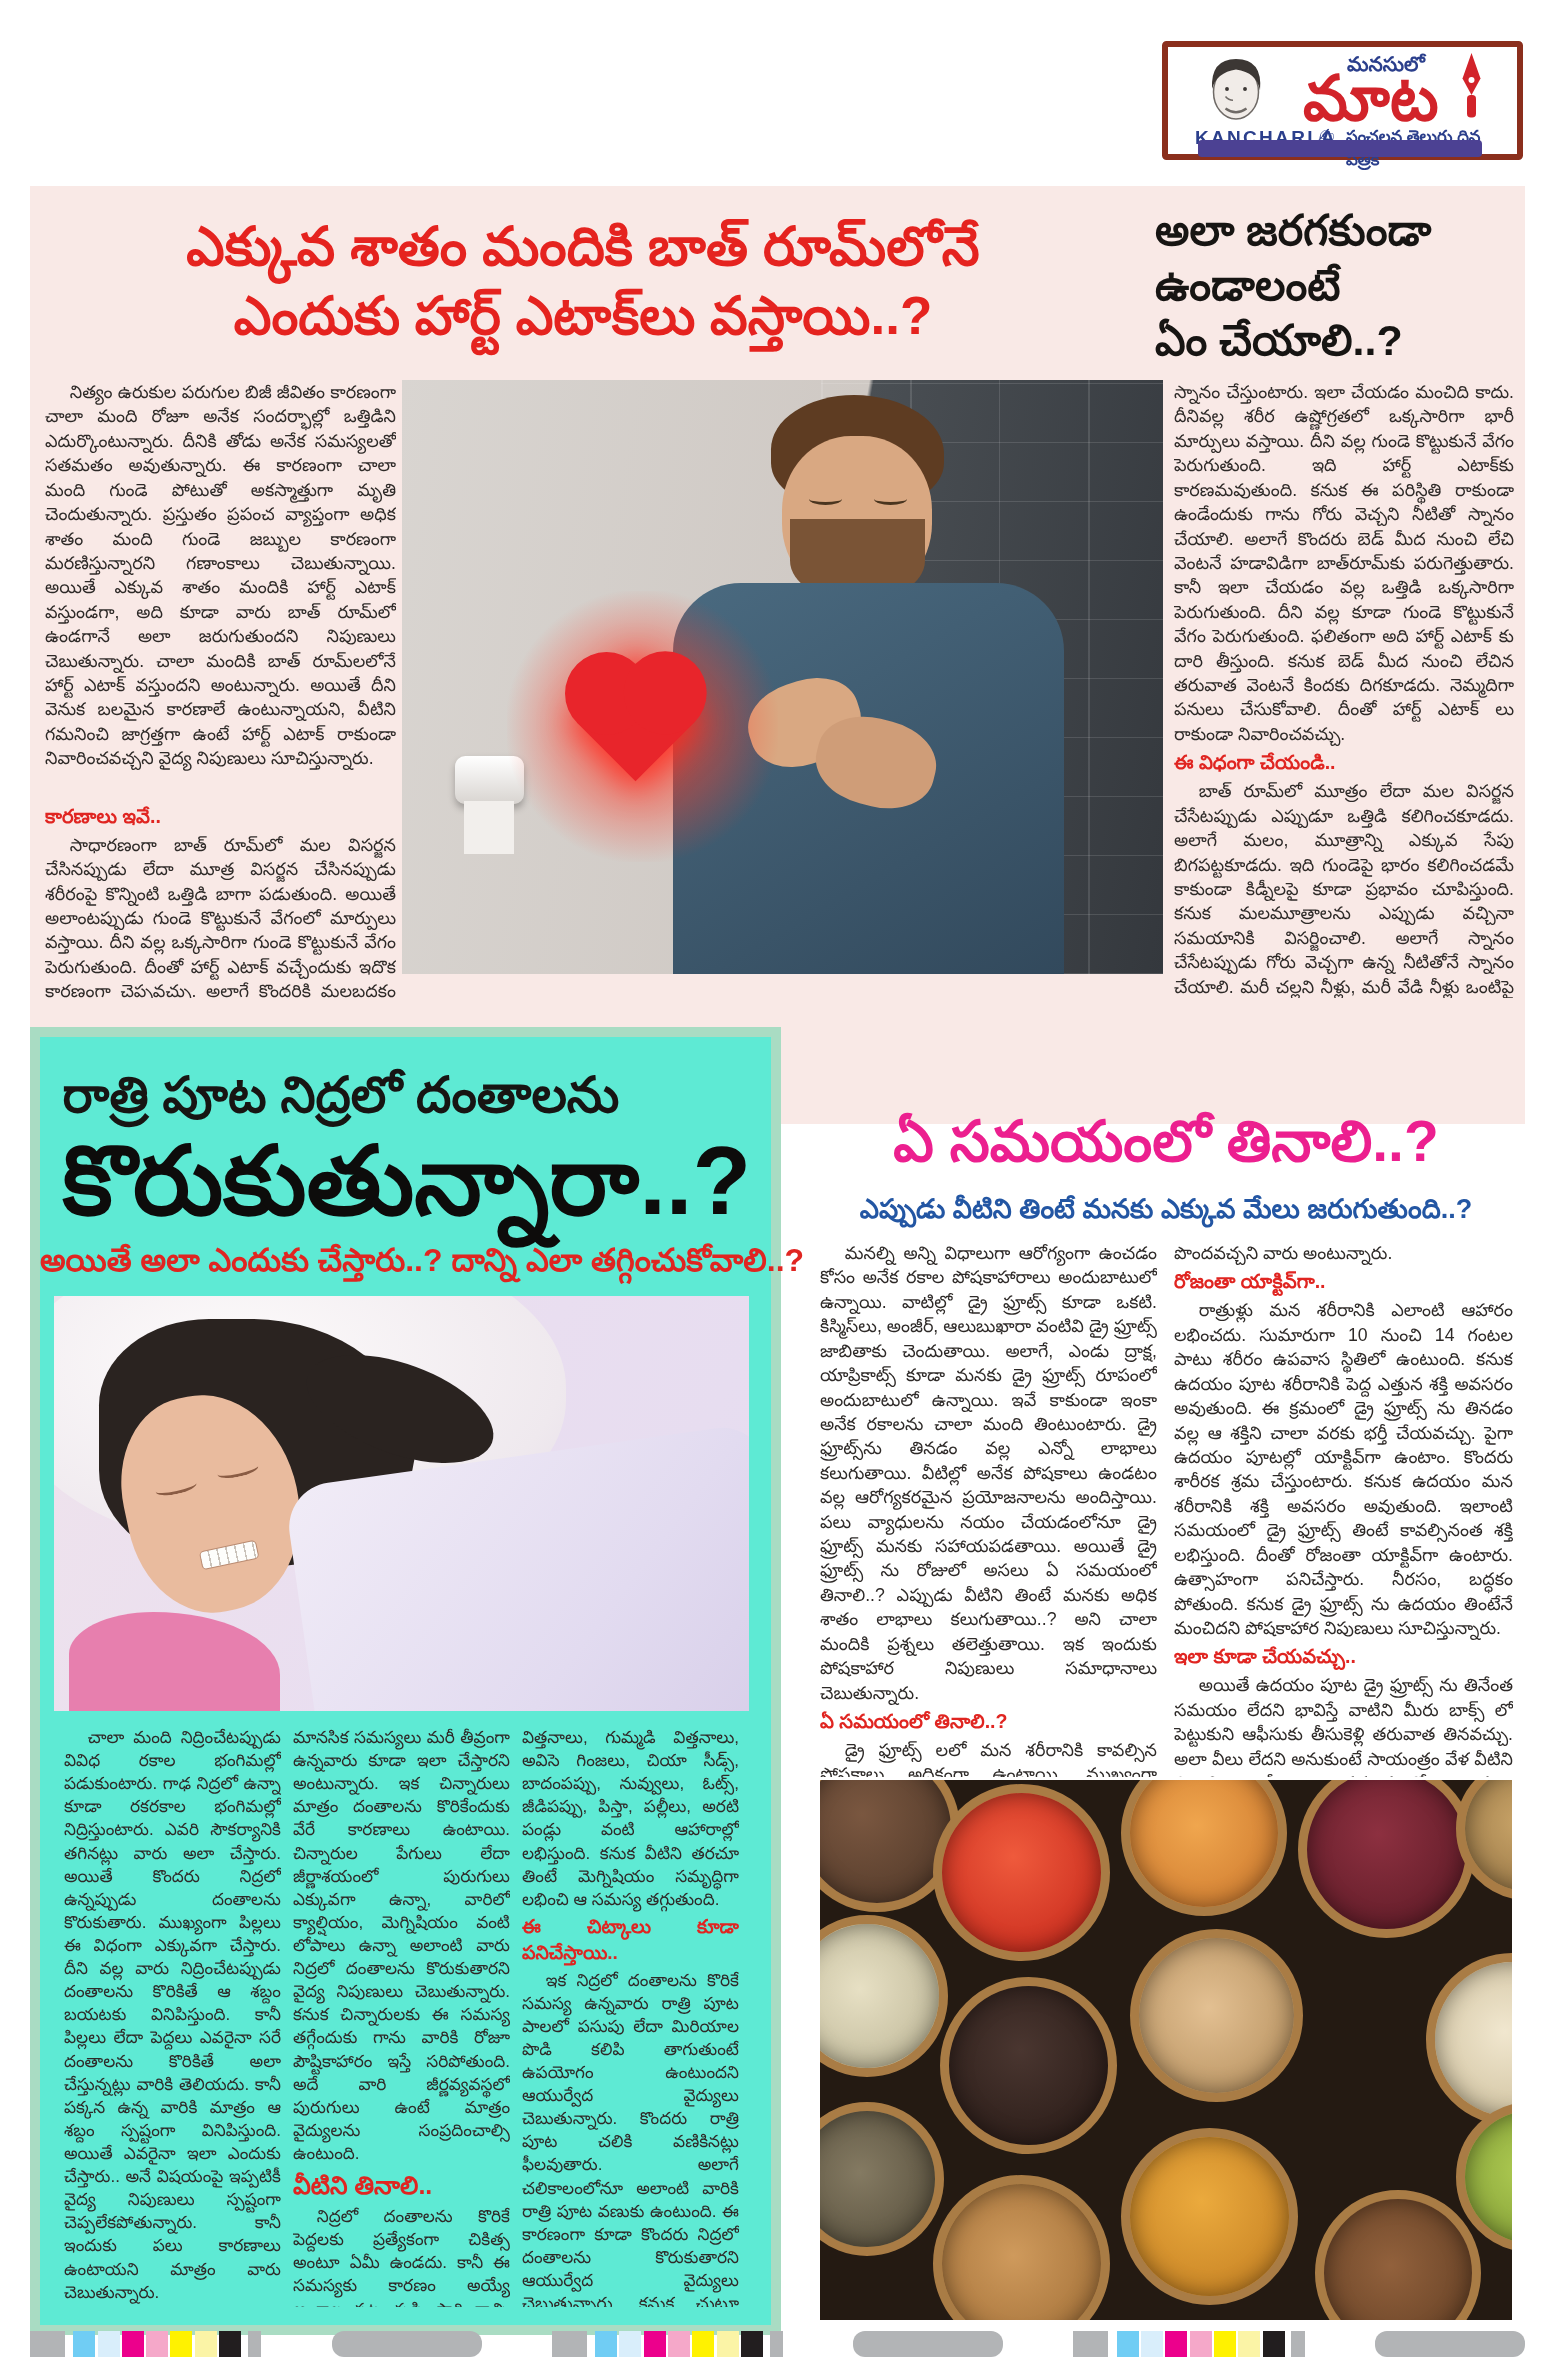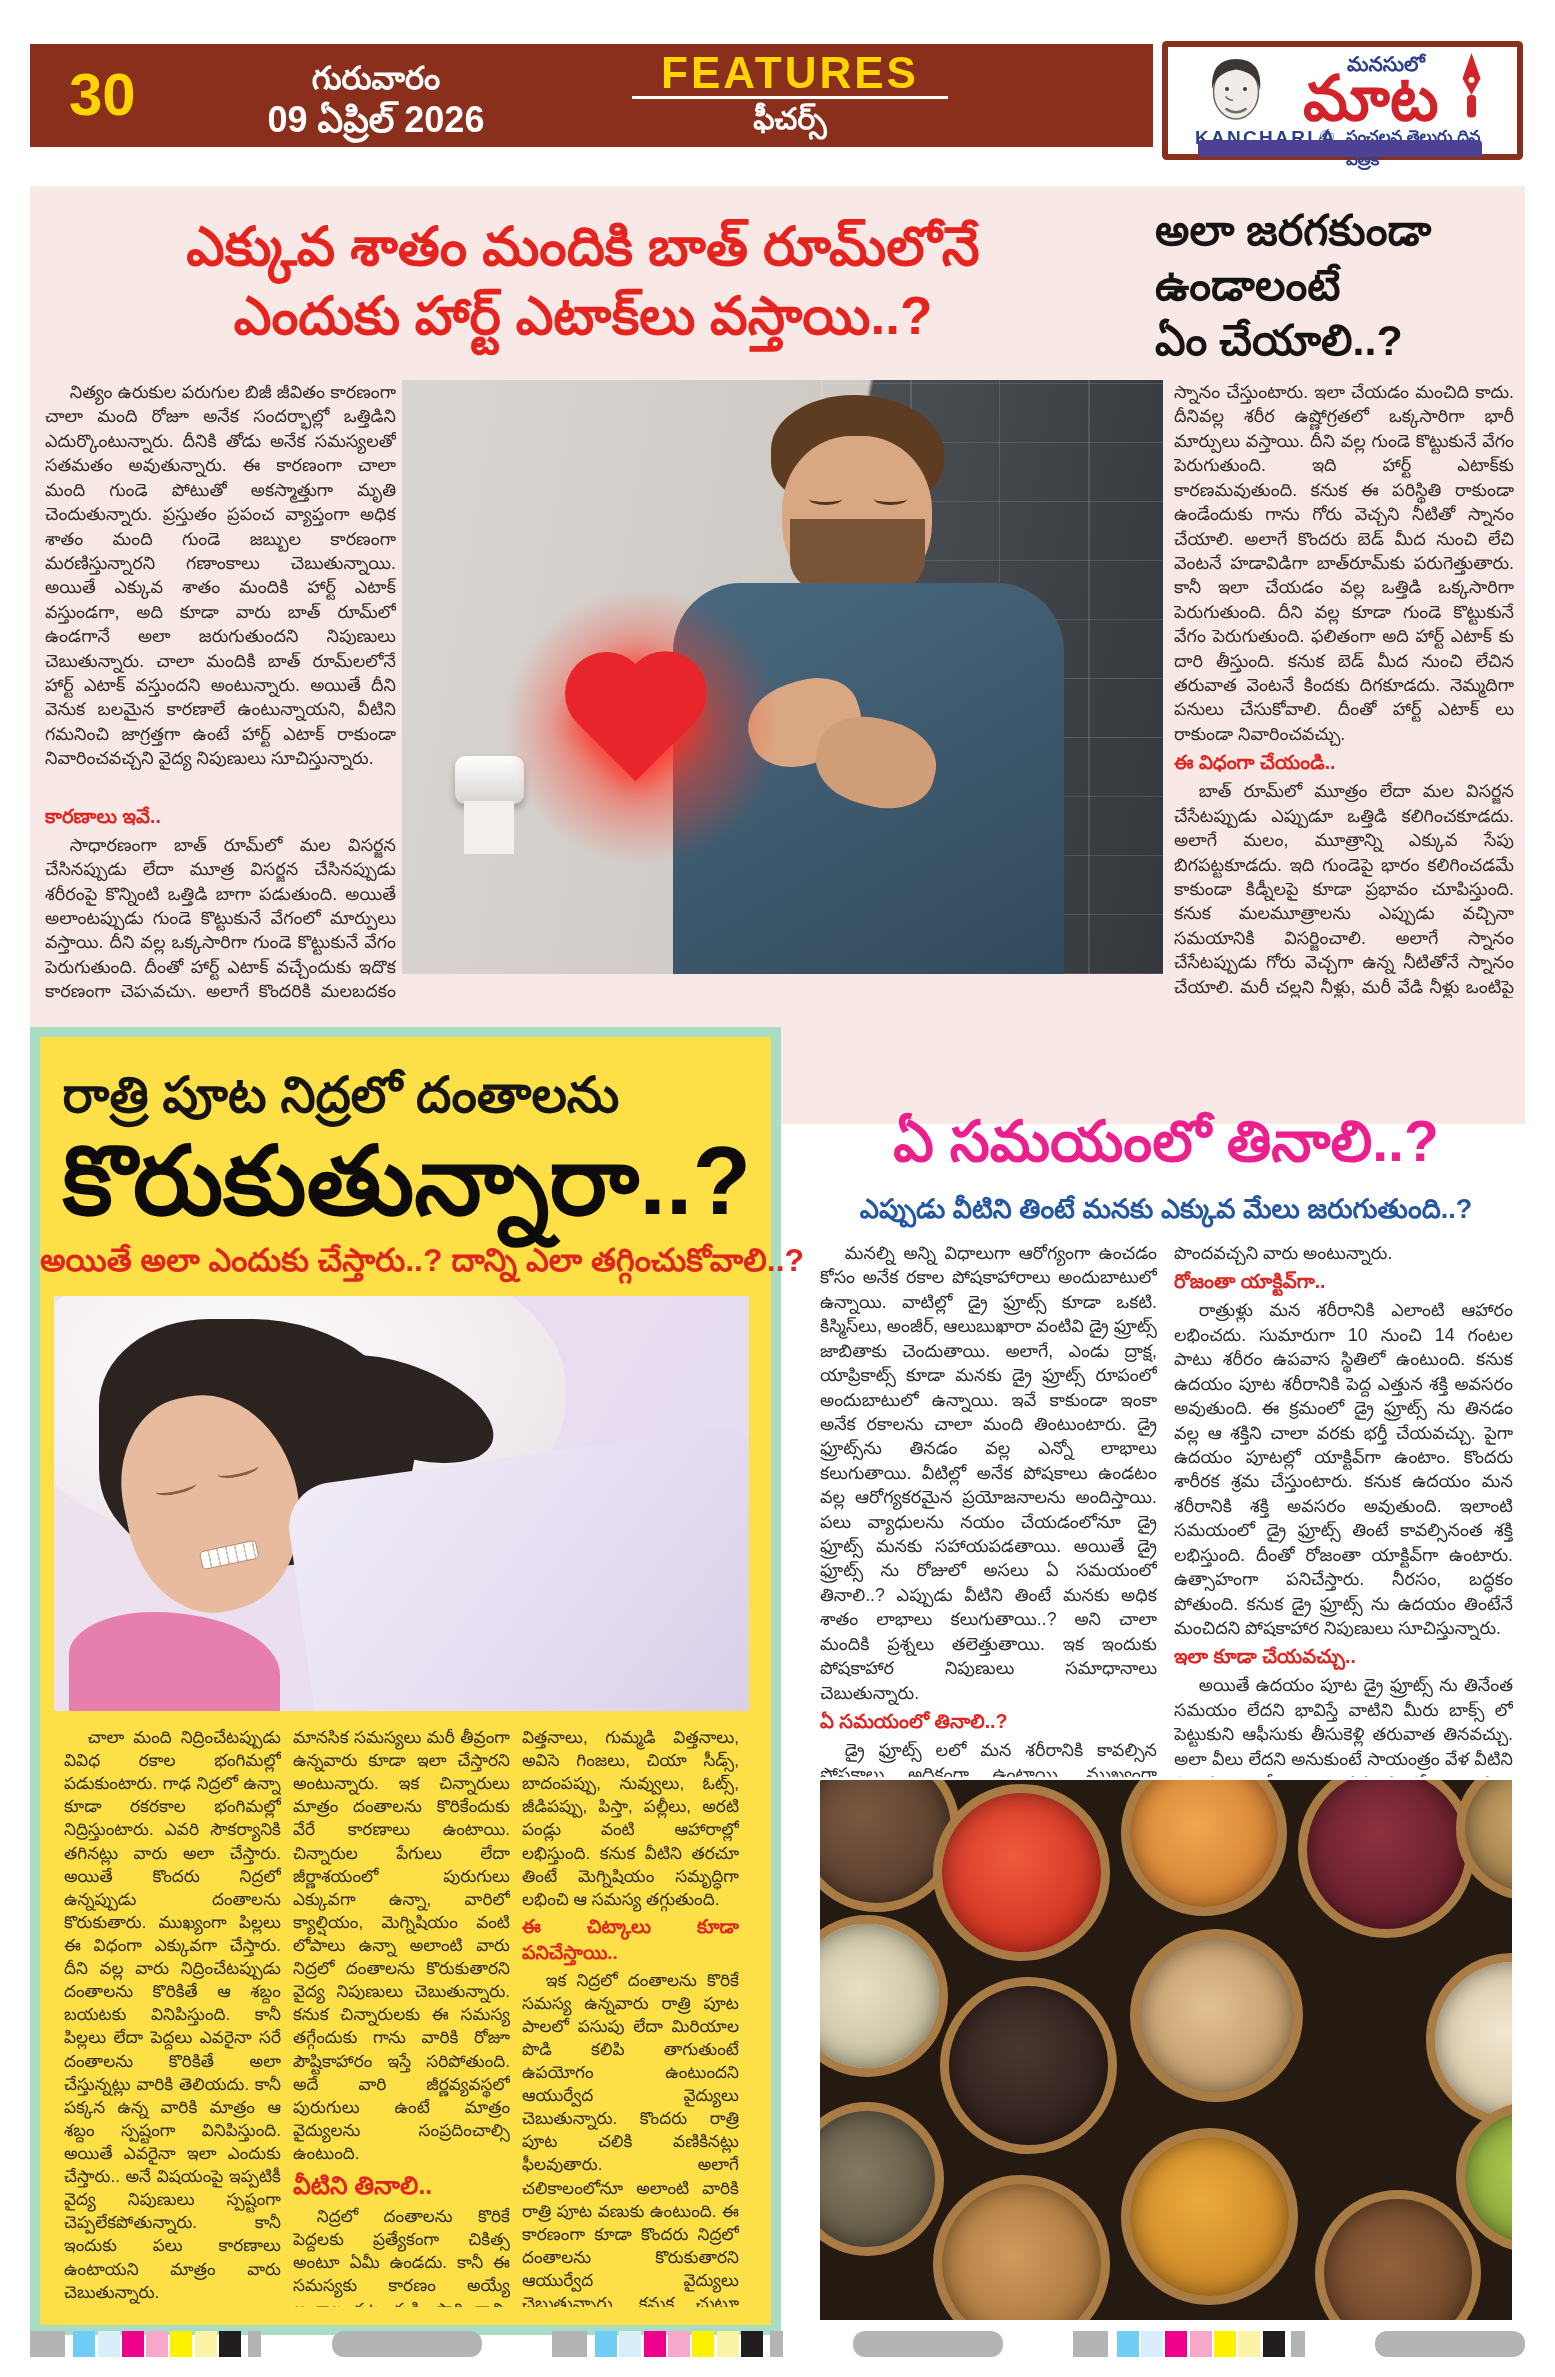--- a/index.html
+++ b/index.html
@@ -25,21 +25,21 @@
   .pink-sec{background:#f9e9e6;}
   .hl-red{color:#e5231f;font-weight:800;text-align:center;white-space:nowrap;}
   .hl-black{color:#171513;font-weight:bold;line-height:1.28;font-size:43px;}
   .hl-magenta{color:#ec1f8f;font-weight:bold;text-align:center;white-space:nowrap;}
   .sub-blue{color:#2356a3;font-weight:bold;font-size:27px;text-align:center;white-space:nowrap;}
   .col{overflow:hidden;text-align:justify;}
   .col p{margin:0 0 1.5px 0;text-indent:1.4em;}
   .bodytxt{font-size:17.7px;line-height:1.38;}
   .bodytxt-sm{font-size:17px;line-height:1.36;}
   .subhead{color:#e02521;font-weight:bold;text-indent:0;margin:3px 0;}
-  .mint-box{background:#fde047;border:10.5px solid #a9dcc3;}
+  .mint-box{background:#5eead4;border:10.5px solid #a9dcc3;}
   .sub-red-center{color:#e02521;font-weight:bold;font-size:32px;text-align:center;white-space:nowrap;}
   
   .photo{overflow:hidden;}
   .ph-heart{background:linear-gradient(100deg,#d9d5d1 0%,#cfc9c4 54%,#4a4f54 54.5%,#34383d 100%);}
   .tiles{background:
      repeating-linear-gradient(0deg,rgba(255,255,255,.12) 0 1.5px,transparent 1.5px 59px),
      repeating-linear-gradient(90deg,rgba(255,255,255,.12) 0 1.5px,transparent 1.5px 89px);}
   .glow{background:radial-gradient(circle,rgba(255,60,40,.85) 0%,rgba(255,60,40,.35) 45%,rgba(255,60,40,0) 72%);}
   .heartshape{background:#e8252b;transform:rotate(-45deg);box-shadow:0 0 30px 7.5px rgba(255,40,30,.8);}
   .heartshape::before,.heartshape::after{content:"";position:absolute;width:100%;height:100%;border-radius:50%;background:#e8252b;}
@@ -59,31 +59,20 @@
   .c-gray{background:#b2b4b6;} .c-cyan{background:#70cdf4;} .c-pcyan{background:#d9eefb;}
   .c-mag{background:#ec008c;} .c-pink{background:#f5a8c9;} .c-yel{background:#fff200;}
   .c-pyel{background:#fbf4a6;} .c-blk{background:#221e1f;}
   .c-bar{background:#b2b4b6;border-radius:12px;}
 </style>
 </head>
 <body>
 
 <div id="page">
 
-  <div class="abs band" style="left:30px;top:44px;width:1123px;height:103px;">
-    <div class="abs pgnum" style="left:39px;top:21px;">30</div>
-    <div class="abs daydate" style="left:203px;top:13.5px;width:286px;">
-      <div class="day">గురువారం</div>
-      <div class="date">09 ఏప్రిల్ 2026</div>
-    </div>
-    <div class="abs" style="left:602px;top:6px;width:316px;">
-      <div class="features features-u">FEATURES</div>
-      <div class="features-te">ఫీచర్స్</div>
-    </div>
-  </div>
 
   <div class="abs logo-box" style="left:1162px;top:41px;width:349px;height:107px;">
     <svg class="abs" style="left:29px;top:6px;" width="78" height="72" viewBox="0 0 104 96">
       <ellipse cx="52" cy="52" rx="30" ry="36" fill="#f1ece8" stroke="#6f6a66" stroke-width="2"></ellipse>
       <path d="M20 48 Q18 8 52 8 Q88 8 84 50 Q80 26 52 22 Q26 26 20 48 Z" fill="#3c3734"></path>
       <path d="M38 58 q4 5 10 5" stroke="#6f6a66" stroke-width="2" fill="none"></path>
       <path d="M38 74 q14 10 28 0" stroke="#6f6a66" stroke-width="3" fill="none"></path>
       <circle cx="40" cy="48" r="2.6" fill="#3c3734"></circle>
         <circle cx="64" cy="48" r="2.6" fill="#3c3734"></circle>
     </svg>

